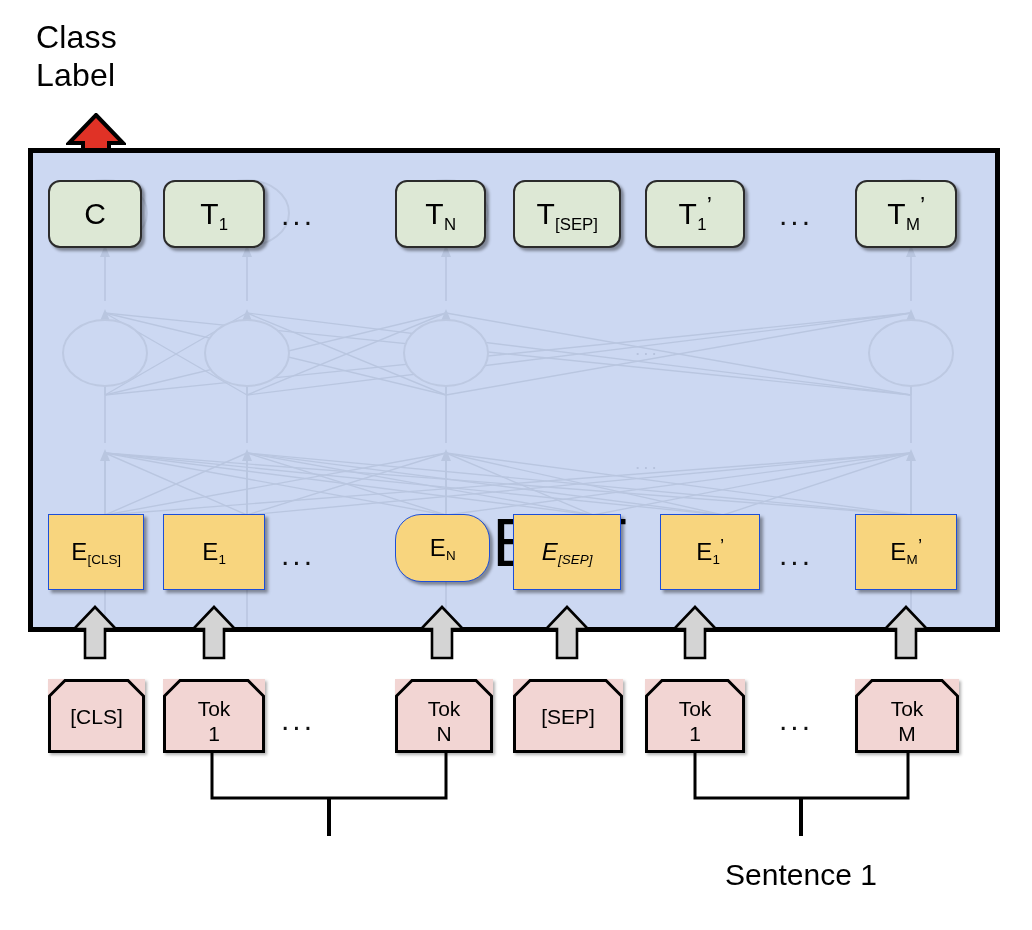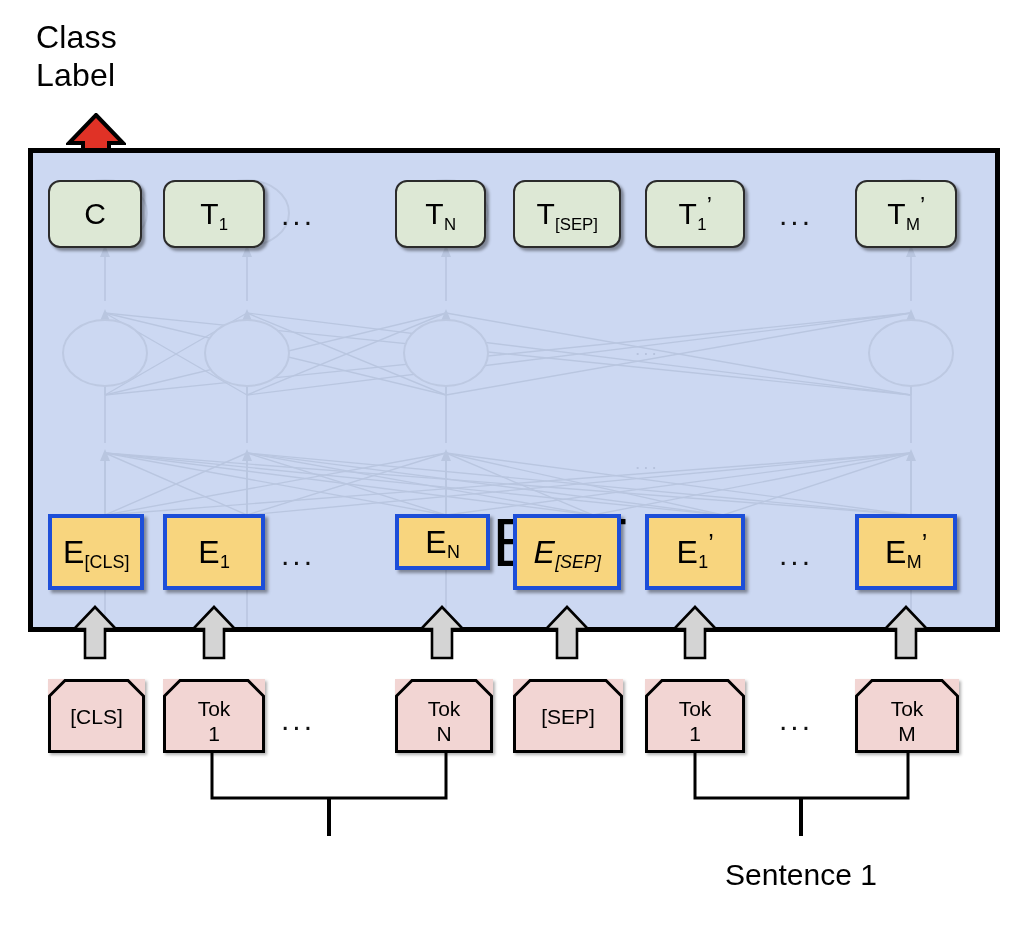--- a/index.html
+++ b/index.html
@@ -76,24 +76,24 @@
     background: #dde8d5;
     border: 2px solid #2b2b2b;
     border-radius: 12px;
     box-shadow: 3px 3px 3px rgba(0,0,0,0.38);
     font-size: 30px;
   }
 
   
   .ebox {
     background: #f8d57e;
-    border: 4px solid #1d4ed8;
+    border: 1px solid #1d4ed8;
     border-radius: 0px;
     box-shadow: 3px 3px 3px rgba(0,0,0,0.38);
-    font-size: 32px;
+    font-size: 24px;
   }
 
   
   .tokbox {
     background: #f2d5d3;
     border: 0;
     font-size: 21px;
     line-height: 25px;
     text-align: center;
     filter: drop-shadow(2px 2px 1.6px rgba(0,0,0,0.30));
@@ -309,27 +309,27 @@
     <div class="dots" style="left:779px; top:200px;">...</div>
   </div>
 
   <div class="row" style="top:0;">
     <div class="cell ebox" style="left:48px;  top:514px; width:96px;  height:76px;">
       <span class="sym"><span>E</span><span class="sub">[CLS]</span></span>
     </div>
     <div class="cell ebox" style="left:163px; top:514px; width:102px; height:76px;">
       <span class="sym"><span>E</span><span class="sub">1</span></span>
     </div>
-    <div class="cell ebox" style="left:395px; top:514px; width:95px;  height:56px;">
+    <div class="cell ebox" style="left:395px; top:514px; width:95px;  height:68px;border-radius:26px;">
       <span class="sym"><span>E</span><span class="sub">N</span></span>
     </div>
     <div class="cell ebox" style="left:513px; top:514px; width:108px; height:76px;font-style:italic;">
       <span class="sym"><span>E</span><span class="sub">[SEP]</span></span>
     </div>
-    <div class="cell ebox" style="left:645px; top:514px; width:100px; height:76px;">
+    <div class="cell ebox" style="left:660px; top:514px; width:100px; height:76px;">
       <span class="sym"><span>E</span><span class="sub">1</span><span class="prime">’</span></span>
     </div>
     <div class="cell ebox" style="left:855px; top:514px; width:102px; height:76px;">
       <span class="sym"><span>E</span><span class="sub">M</span><span class="prime">’</span></span>
     </div>
 
     <div class="dots" style="left:281px; top:540px;">...</div>
     <div class="dots" style="left:779px; top:540px;">...</div>
   </div>
 

